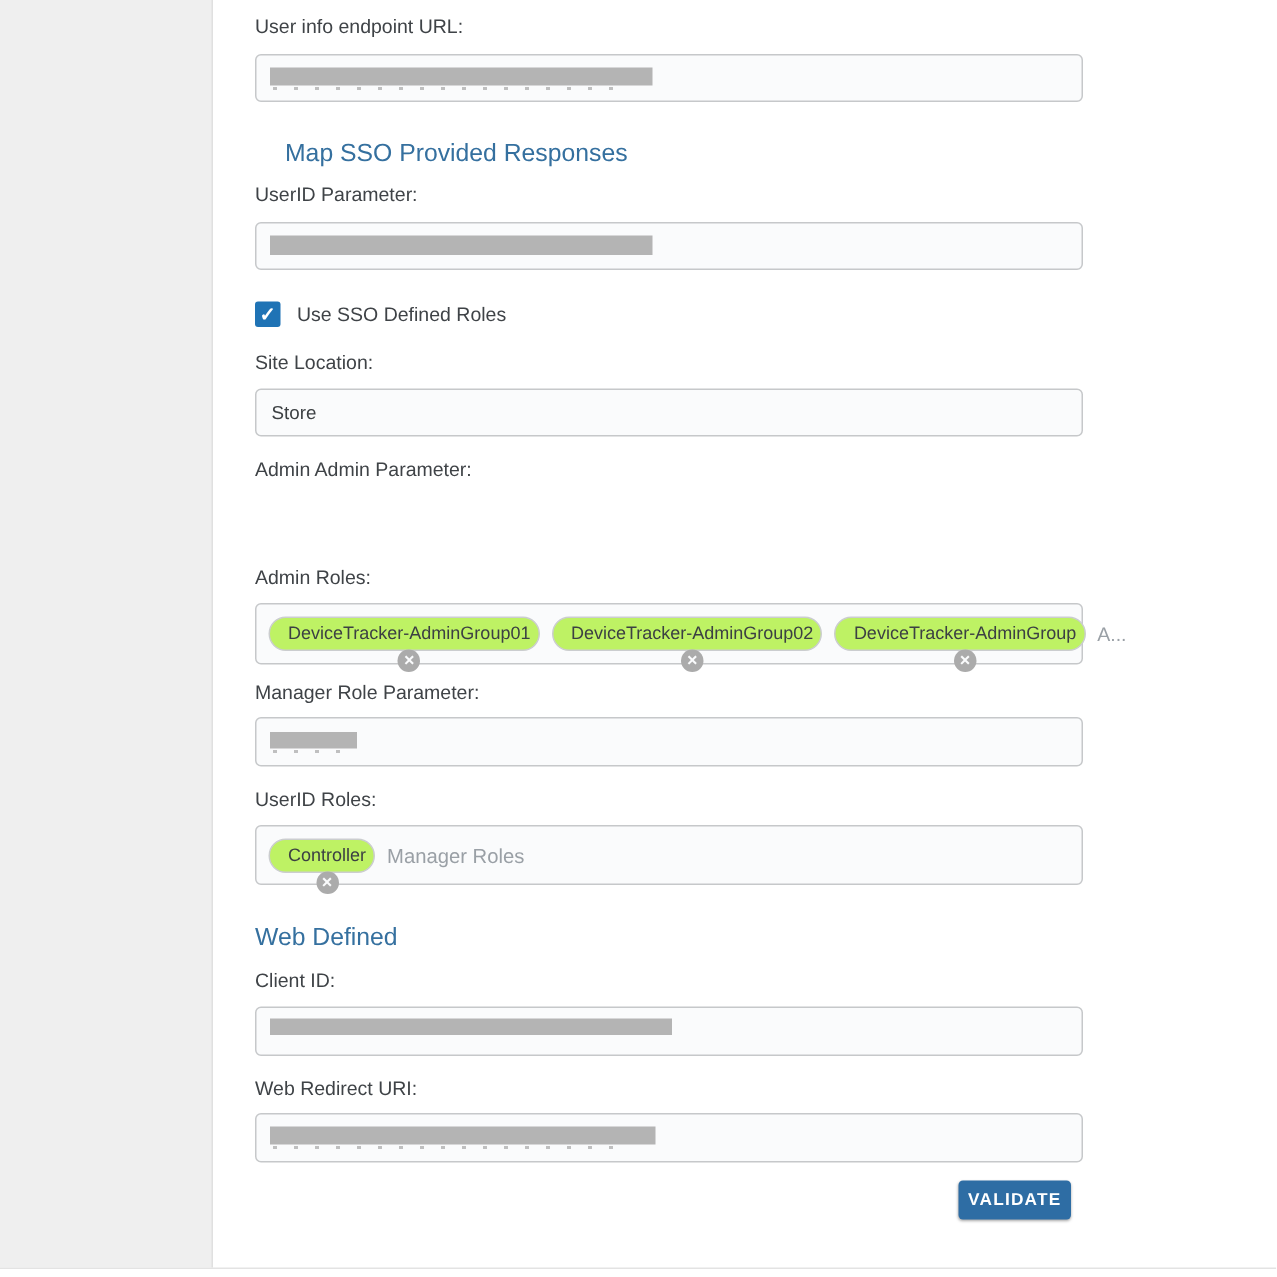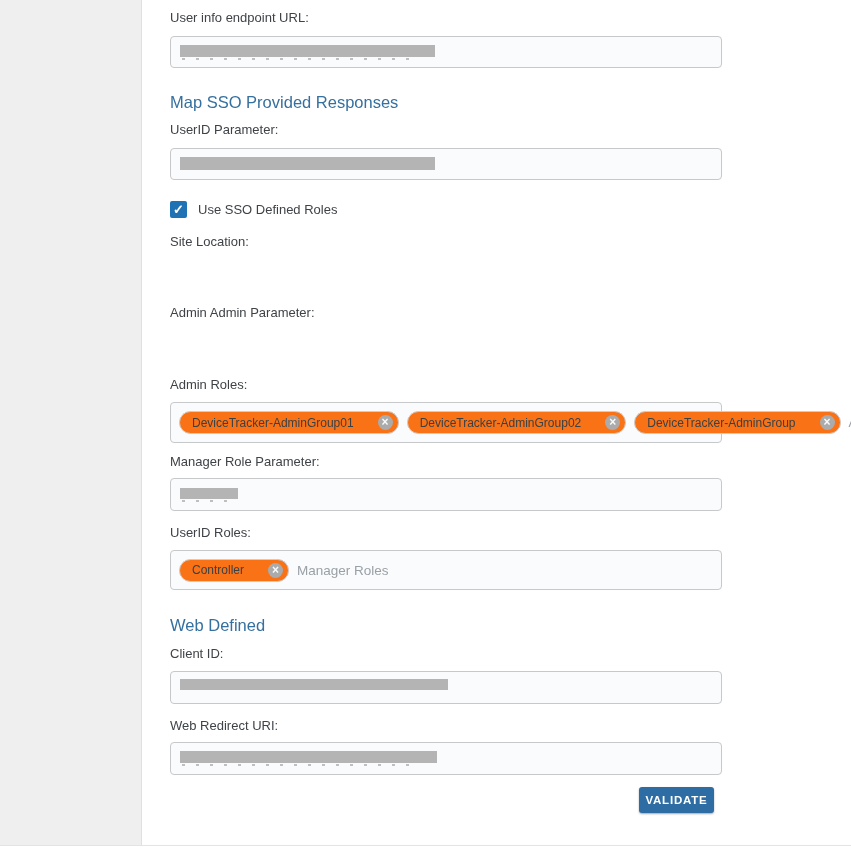--- a/index.html
+++ b/index.html
@@ -38,23 +38,23 @@
     background:repeating-linear-gradient(90deg,#8f8f8f 0 3px,transparent 3px 14px);
     opacity:.55;
   }
 
   .chipbox {
     position:absolute; left:170px; width:552px;
     background:#fafbfc; border:1px solid #c6c8ca; border-radius:4px;
     display:flex; align-items:center; padding:0 8px; gap:8px;
   }
   .chip {
-    display:inline-flex; align-items:center; gap:24px;
-    border:1px solid #cbcdcf; border-radius:20px; background:#f97316;
-    padding:3px 5px 3px 12px; height:23px; white-space:nowrap;
+    display:inline-flex; align-items:center; gap:4px;
+    border:1px solid #cbcdcf; border-radius:20px; background:#bef264;
+    padding:3px 5px 3px 12px; height:23px; white-space:nowrap;flex-direction:column;
   }
   .chip .chip-label { font-size:12px; color:#3c4043; }
   .chip .x {
     width:15px; height:15px; border-radius:50%; background:#ababab;
     color:#fafbfc; font-size:12px; line-height:15px; text-align:center;
     display:inline-block; cursor:pointer; font-weight:bold;
   }
   .overflow-text { font-size:13px; color:#9aa0a6; white-space:nowrap; }
   .placeholder { font-size:13.5px; color:#9aa0a6;text-align:right; }
 
@@ -80,33 +80,36 @@
 
 <div id="screen">
 
   <div class="sidebar"></div>
 
   <div class="label" style="top:11px;">User info endpoint URL:</div>
   <div class="tbox" style="top:36px;">
     <div class="redact frag" style="width:255px;"></div>
   </div>
 
-  <div class="heading" style="top:93px; color:#35709f;">Map SSO Provided Responses</div>
+  <div class="heading" style="top:93px; color:#35709f;margin-left:20px;">Map SSO Provided Responses</div>
 
   <div class="label" style="top:123px;">UserID Parameter:</div>
   <div class="tbox" style="top:148px;">
     <div class="redact" style="width:255px; height:13px;"></div>
   </div>
 
   <div class="checkrow">
     <div class="checkbox">✓</div>
     <div class="checklabel">Use SSO Defined Roles</div>
   </div>
 
   <div class="label" style="top:235px;">Site Location:</div>
+  <div class="tbox" style="top:259px;">
+    <span class="val">Store</span>
+  </div>
 
   <div class="label" style="top:306px;">Admin Admin Parameter:</div>
 
   <div class="label" style="top:378px;">Admin Roles:</div>
   <div class="chipbox" style="top:402px; height:41px;">
     <span class="chip">
       <span class="chip-label">DeviceTracker-AdminGroup01</span>
       <span class="x">×</span>
     </span>
     <span class="chip">

